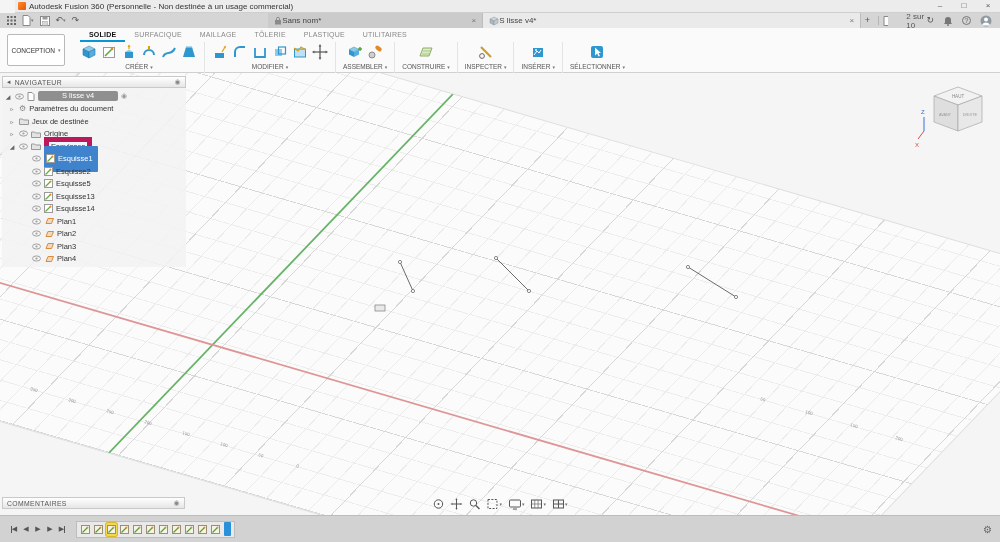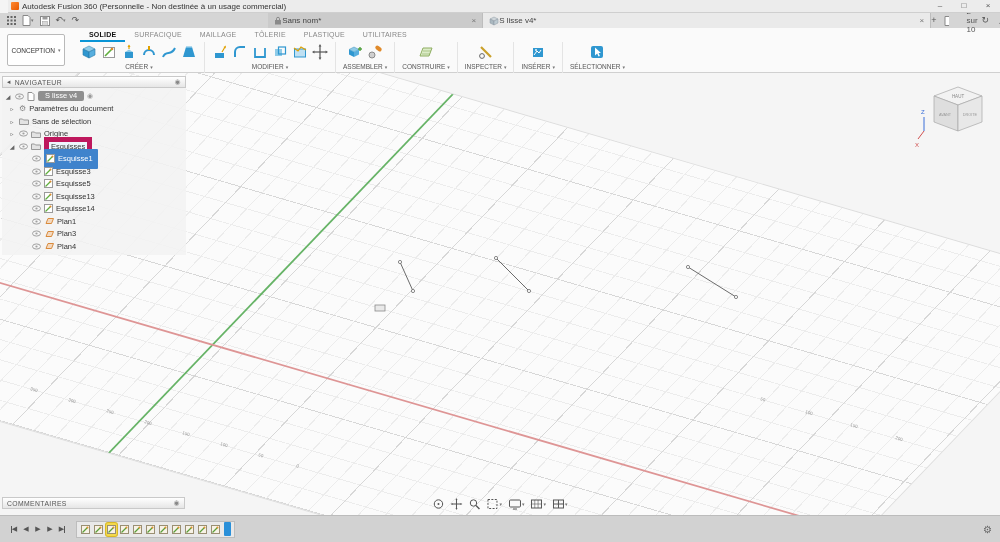--- a/index.html
+++ b/index.html
@@ -1,33 +1,33 @@
 <!DOCTYPE html>
 <html><head>
 <meta charset="utf-8">
 <style>
 *{margin:0;padding:0;box-sizing:border-box}
 html,body{width:1000px;height:542px;overflow:hidden}
 body{font-family:"Liberation Sans",sans-serif;background:#f4f4f4;position:relative;font-size:8px;color:#444}
 
 
-.titlebar{position:absolute;top:0;left:8px;right:0;height:13px;background:#ececec;border-bottom:1px solid #cfcfcf;display:flex;align-items:center;z-index:60}
+.titlebar{position:absolute;top:0;left:15px;right:0;height:13px;background:#ececec;border-bottom:1px solid #cfcfcf;display:flex;align-items:center;z-index:60}
 .app-logo{width:8px;height:8px;margin:0 3px;border-radius:1px;background:linear-gradient(135deg,#ff8a33,#e85800)}
 .tb-title{font-size:8px;color:#333;white-space:nowrap}
 .win-controls{margin-left:auto;display:flex;height:13px}
 .win-btn{width:24px;text-align:center;font-size:8px;line-height:12px;color:#555}
 
 
 .tabbar{position:absolute;top:13px;left:0;right:0;height:15px;background:#d5d5d5;display:flex;align-items:stretch;z-index:59}
 .qat{display:flex;align-items:center;gap:6px;padding:0 7px}
 .qicon{display:inline-flex;align-items:center;color:#555;font-size:9px;line-height:1}
 .doc-tabs{display:flex;margin-left:182px}
 .doc-tab{display:flex;align-items:center;padding:0 6px;font-size:8px;color:#444;border-right:1px solid #bdbdbd}
 .doc-tab.inactive{background:#cbcbcb;width:215px}
-.doc-tab.active{background:#eaeaea;width:448px}
+.doc-tab.active{background:#eaeaea;width:378px}
 .doc-tab .lbl{flex:1;white-space:nowrap;overflow:hidden}
 .close-x{color:#777;margin-left:4px}
 .newtab{width:16px;text-align:center;line-height:15px;color:#555;font-size:9px}
 .vsep{width:1px;height:9px;background:#b5b5b5;align-self:center;margin:0 4px}
 .counter{display:flex;align-items:center;gap:18px;font-size:8px;color:#555}
 .tr-icons{display:flex;align-items:center;gap:9px;margin-left:auto;padding-right:8px}
 .help-dot{width:9px;height:9px;border:1px solid #777;border-radius:50%;color:#666;font-size:7px;line-height:8px;text-align:center;display:inline-block}
 
 
 .toolbar{position:absolute;top:28px;left:0;right:0;height:45px;background:#fafafa;border-bottom:1px solid #d0d0d0;z-index:58}
@@ -66,22 +66,22 @@
 .browser{position:absolute;left:2px;top:3px;width:184px;z-index:4}
 .b-header{height:12px;background:linear-gradient(#ffffff,#e6e6e6);border:1px solid #c9c9c9;display:flex;align-items:center;gap:4px;padding:0 4px;font-size:6.8px;color:#555;letter-spacing:.4px}
 .b-header .sp{flex:1}
 .b-tree{background:rgba(243,243,243,.88);padding:2px 0;font-size:7.5px;color:#333}
 .row{height:12.5px;display:flex;align-items:center;gap:3px;white-space:nowrap}
 .row .exp{width:8px;text-align:center;color:#666;font-size:6px}
 .row .ic{display:inline-flex;align-items:center;color:#888;font-size:8px;line-height:1}
 .lvl1{padding-left:6px}
 .lvl2{padding-left:30px}
 .root-row{padding-left:2px}
-.root-pill{background:#8f8f8f;color:#fff;padding:0 7px;border-radius:2px;line-height:10px;font-size:7.5px}
-.sel{background:#3f83cc;color:#fff;display:flex;align-items:center;gap:3px;padding:0 5px 0 2px;border-radius:1px;height:20px}
+.root-pill{background:#8f8f8f;color:#fff;padding:0 24px;border-radius:2px;line-height:10px;font-size:7.5px}
+.sel{background:#3f83cc;color:#fff;display:flex;align-items:center;gap:3px;padding:0 5px 0 2px;border-radius:1px;height:26px}
 .rename{border:5px solid #be185d;background:#eef6fd;padding:0 2px}
 
 
 .comments{position:absolute;left:2px;bottom:6px;width:183px;height:12px;background:linear-gradient(#ffffff,#e6e6e6);border:1px solid #c9c9c9;display:flex;align-items:center;gap:4px;padding:0 4px;font-size:6.8px;color:#555;letter-spacing:.4px;z-index:4}
 .comments .sp{flex:1}
 .navbar{position:absolute;left:50%;transform:translateX(-50%);bottom:4px;height:15px;display:flex;align-items:center;gap:6px;z-index:4;color:#555}
 .nv{display:inline-flex;align-items:center;gap:1px}
 
 
 .timeline{position:absolute;bottom:0;left:0;right:0;height:27px;background:#d2d2d2;border-top:1px solid #bcbcbc;display:flex;align-items:center;padding:0 8px;z-index:60}
@@ -462,21 +462,21 @@
         <span class="ic">⚙</span>
         <span>Paramètres du document</span>
       </div>
       <div class="row lvl1">
         <span class="exp">▹</span>
         <span class="ic">
             <svg width="10" height="8">
               <path d="M.5 2 h3 l1 1 h5 v4.5 h-9 z" fill="#e3e3e3" stroke="#999"></path>
             </svg>
           </span>
-        <span>Sans de sélection</span>
+        <span>Jeux de destinée</span>
       </div>
       <div class="row lvl1">
         <span class="exp">▹</span>
         <span class="ic">
             <svg width="9" height="7">
               <ellipse cx="4.5" cy="3.5" rx="4" ry="2.6" fill="none" stroke="#a0a0a0"></ellipse>
               <circle cx="4.5" cy="3.5" r="1.1" fill="#a0a0a0"></circle>
             </svg>
           </span>
         <span class="ic">
@@ -527,21 +527,21 @@
               <circle cx="4.5" cy="3.5" r="1.1" fill="#a0a0a0"></circle>
             </svg>
           </span>
         <span class="ic">
             <svg width="9" height="9">
               <rect x=".5" y=".5" width="8" height="8" fill="#fff" stroke="#9a9a9a"></rect>
               <path d="M1.5 7.5 L6.5 2.5" stroke="#5fae3c" stroke-width="1.3"></path>
               <circle cx="6.5" cy="2.5" r="1" fill="#e08a2a"></circle>
             </svg>
           </span>
-        <span>Esquisse3</span>
+        <span>Esquisse2</span>
       </div>
       <div class="row lvl2">
         <span class="ic">
             <svg width="9" height="7">
               <ellipse cx="4.5" cy="3.5" rx="4" ry="2.6" fill="none" stroke="#a0a0a0"></ellipse>
               <circle cx="4.5" cy="3.5" r="1.1" fill="#a0a0a0"></circle>
             </svg>
           </span>
         <span class="ic">
             <svg width="9" height="9">
@@ -591,20 +591,34 @@
               <ellipse cx="4.5" cy="3.5" rx="4" ry="2.6" fill="none" stroke="#a0a0a0"></ellipse>
               <circle cx="4.5" cy="3.5" r="1.1" fill="#a0a0a0"></circle>
             </svg>
           </span>
         <span class="ic">
             <svg width="10" height="8">
               <polygon points="2,6.5 4,1.5 9.5,1.5 7.5,6.5" fill="#f3d9c0" stroke="#d98b3d"></polygon>
             </svg>
           </span>
         <span>Plan1</span>
+      </div>
+      <div class="row lvl2">
+        <span class="ic">
+            <svg width="9" height="7">
+              <ellipse cx="4.5" cy="3.5" rx="4" ry="2.6" fill="none" stroke="#a0a0a0"></ellipse>
+              <circle cx="4.5" cy="3.5" r="1.1" fill="#a0a0a0"></circle>
+            </svg>
+          </span>
+        <span class="ic">
+            <svg width="10" height="8">
+              <polygon points="2,6.5 4,1.5 9.5,1.5 7.5,6.5" fill="#f3d9c0" stroke="#d98b3d"></polygon>
+            </svg>
+          </span>
+        <span>Plan2</span>
       </div>
       <div class="row lvl2">
         <span class="ic">
             <svg width="9" height="7">
               <ellipse cx="4.5" cy="3.5" rx="4" ry="2.6" fill="none" stroke="#a0a0a0"></ellipse>
               <circle cx="4.5" cy="3.5" r="1.1" fill="#a0a0a0"></circle>
             </svg>
           </span>
         <span class="ic">
             <svg width="10" height="8">

